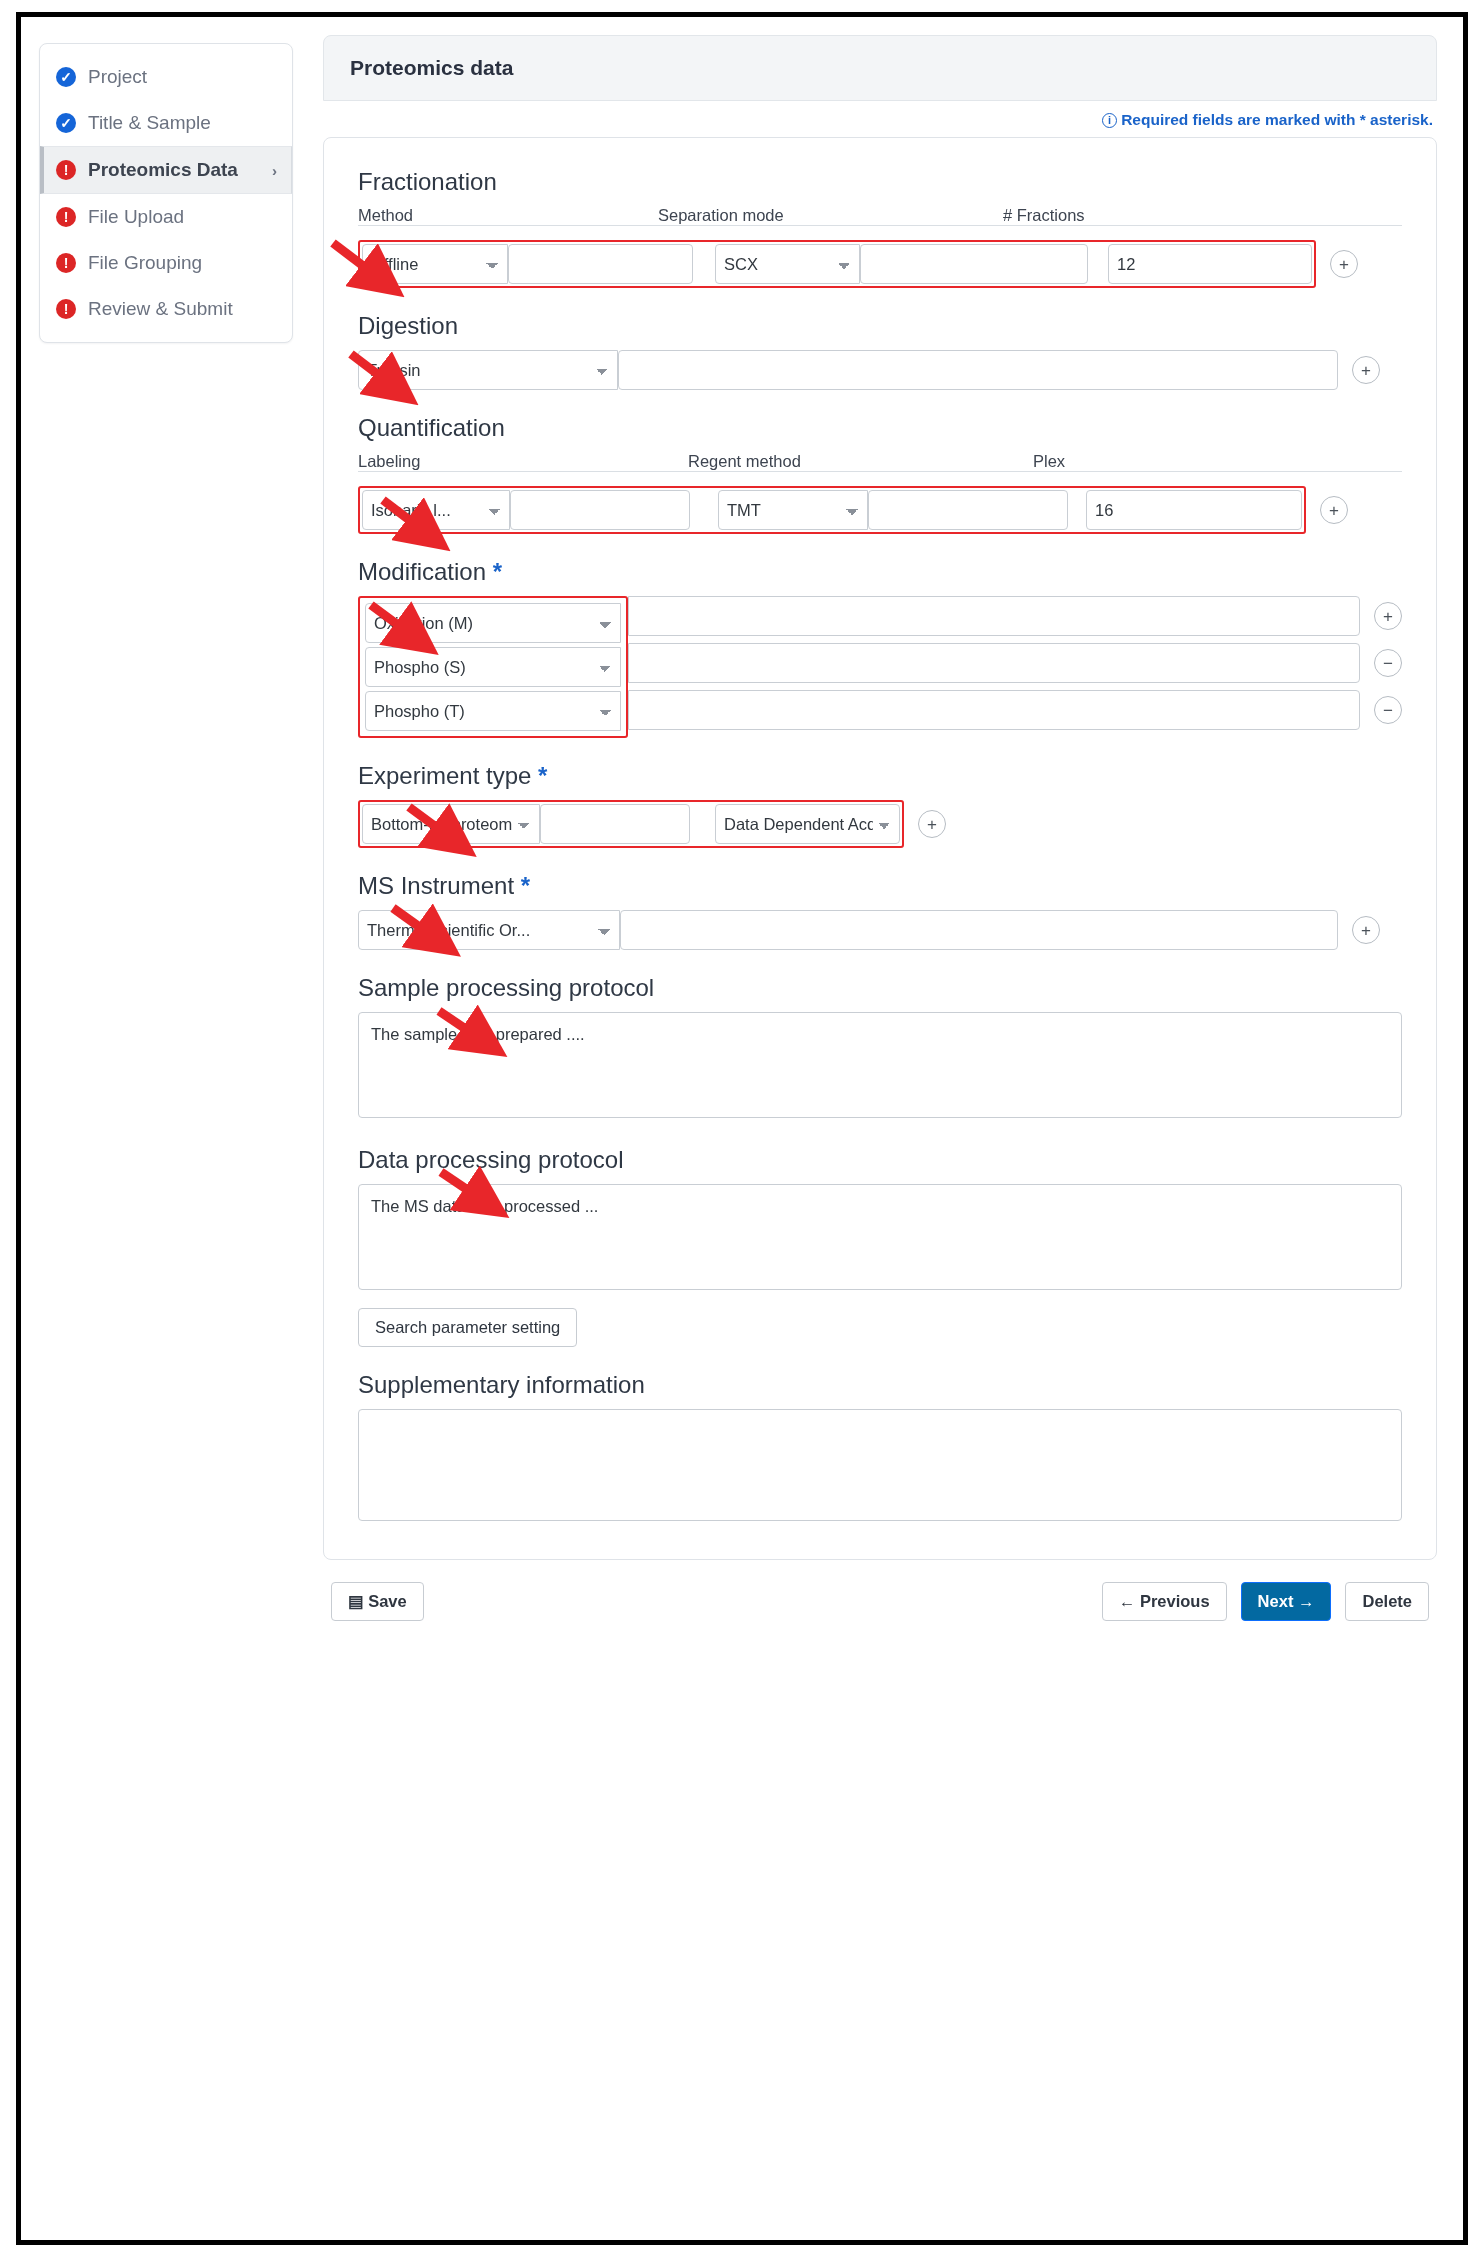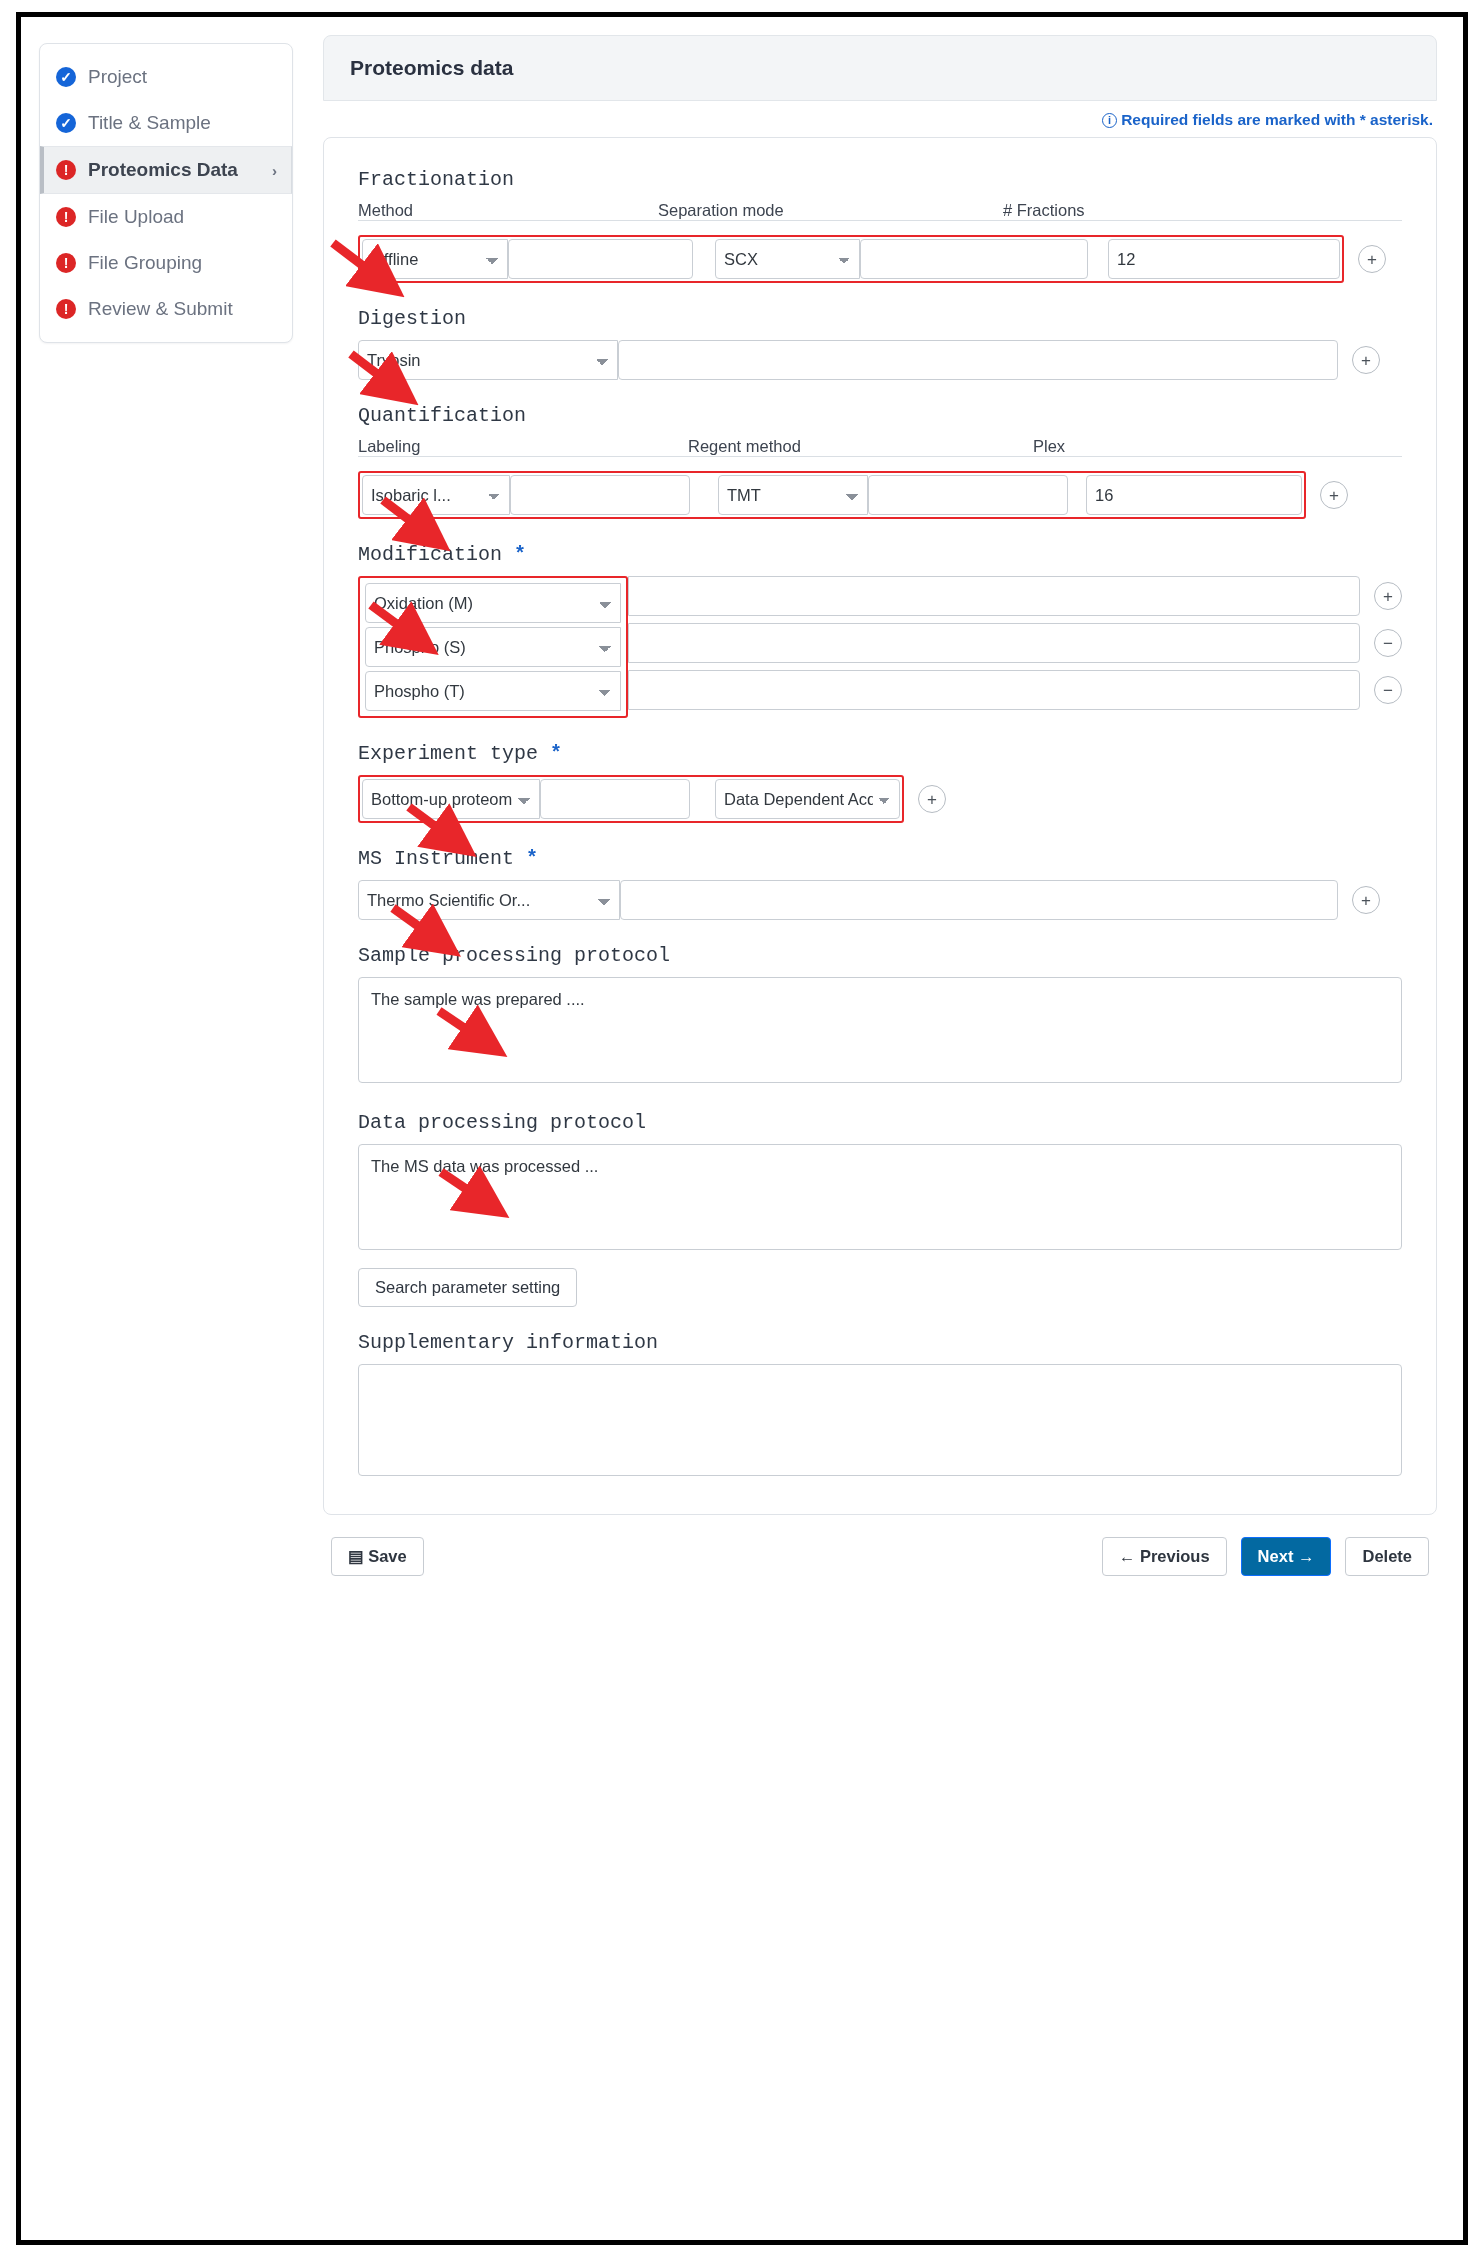--- a/index.html
+++ b/index.html
@@ -116,24 +116,23 @@
     margin-right: 4px;
     vertical-align: 1px;
   }
   .card {
     border: 1px solid #dfe3e8;
     border-radius: 8px;
     background: #fff;
     padding: 26px 34px 34px 34px;
   }
   .section-title {
-    font-size: 20px;
+    font-size: 24px;
     color: #2f3845;
     margin: 24px 0 10px 0;
-    font-family: Liberation Mono, monospace;
   }
   .section-title:first-child { margin-top: 4px; }
   .section-title .star { color: #1a63c9; font-weight: bold; }
 
   .colhead-row {
     display: flex;
     border-bottom: 1px solid #dadfe4;
     margin-bottom: 14px;
   }
   .colhead {
@@ -313,21 +312,21 @@
                 <option>Offline</option>
               </select>
               <input type="text" class="txt-attached" style="width: 185px;">
             </span>
             <span class="ctrl" style="margin-left:22px">
               <select style="width:145px">
                 <option>SCX</option>
               </select>
               <input type="text" class="txt-attached" style="width: 228px;">
             </span>
-            <input type="text" class="numbox" style="width: 232px; margin-left: 20px;" value="12">
+            <input type="text" class="numbox" style="width: 204px; margin-left: 20px;" value="12">
           </span>
           <button class="plusminus">+</button>
         </div>
 
         
         <div class="section-title">Digestion</div>
         <div class="row">
           <span class="ctrl">
             <select style="width:260px">
               <option>Trypsin</option>

